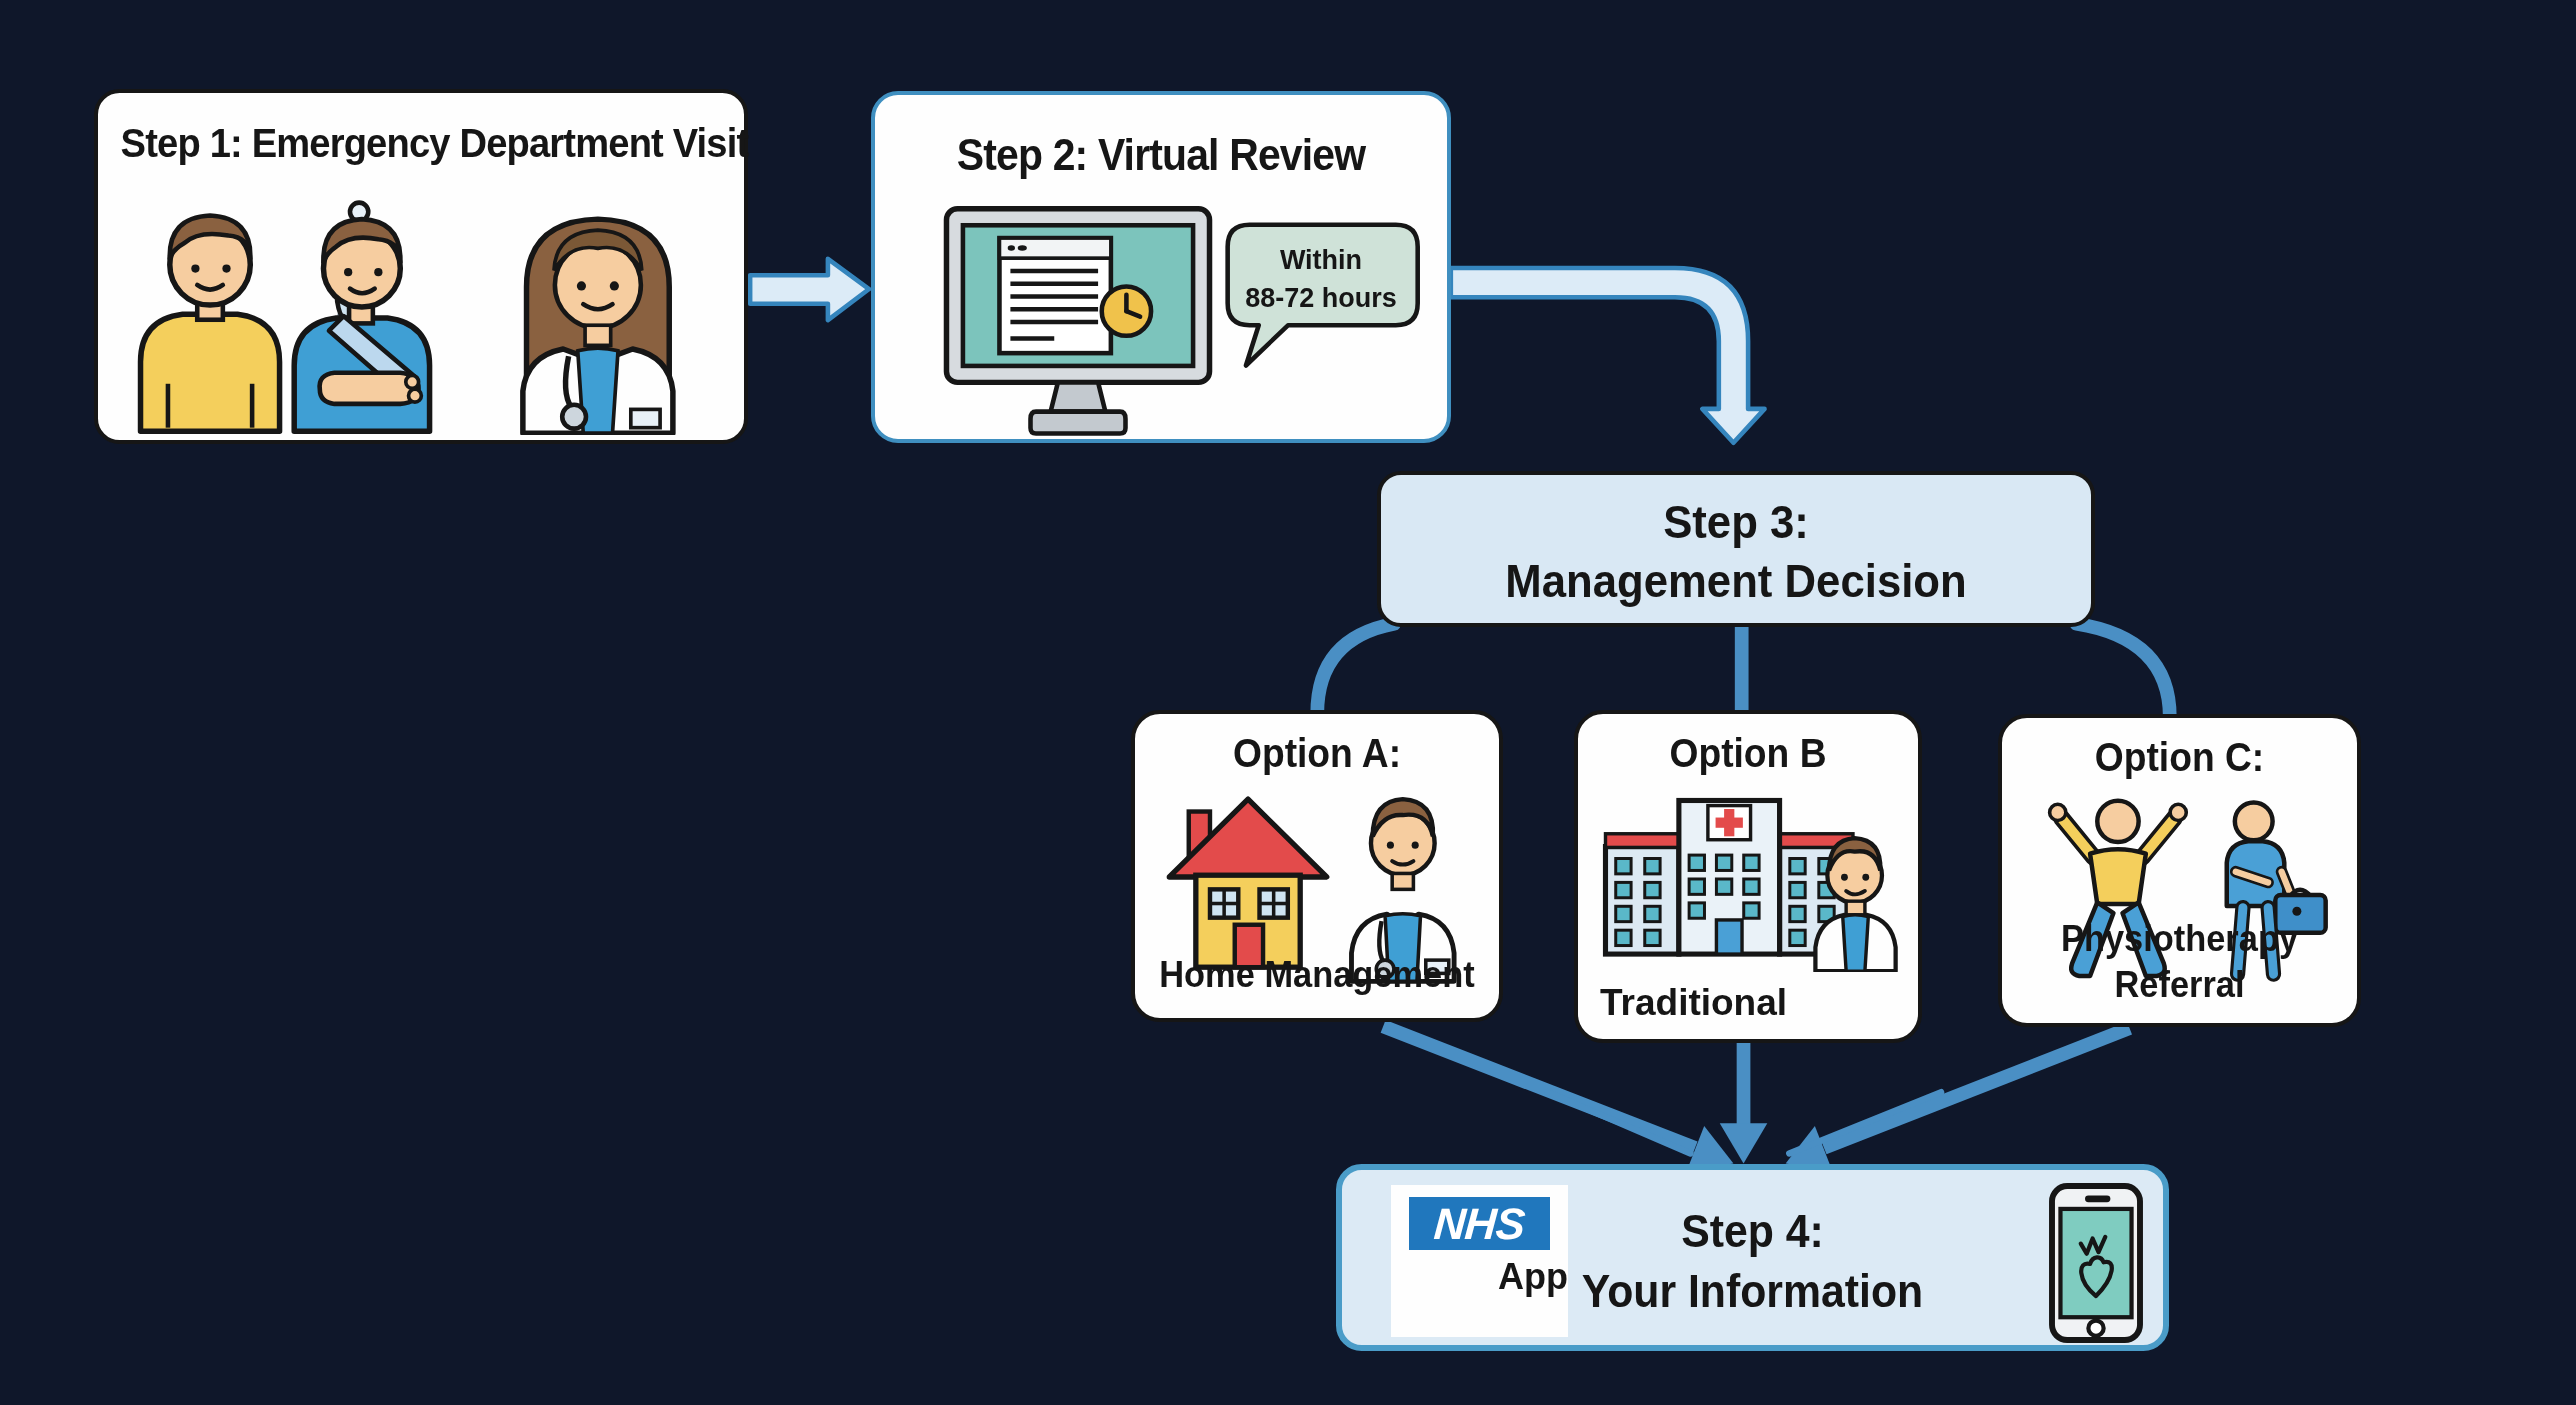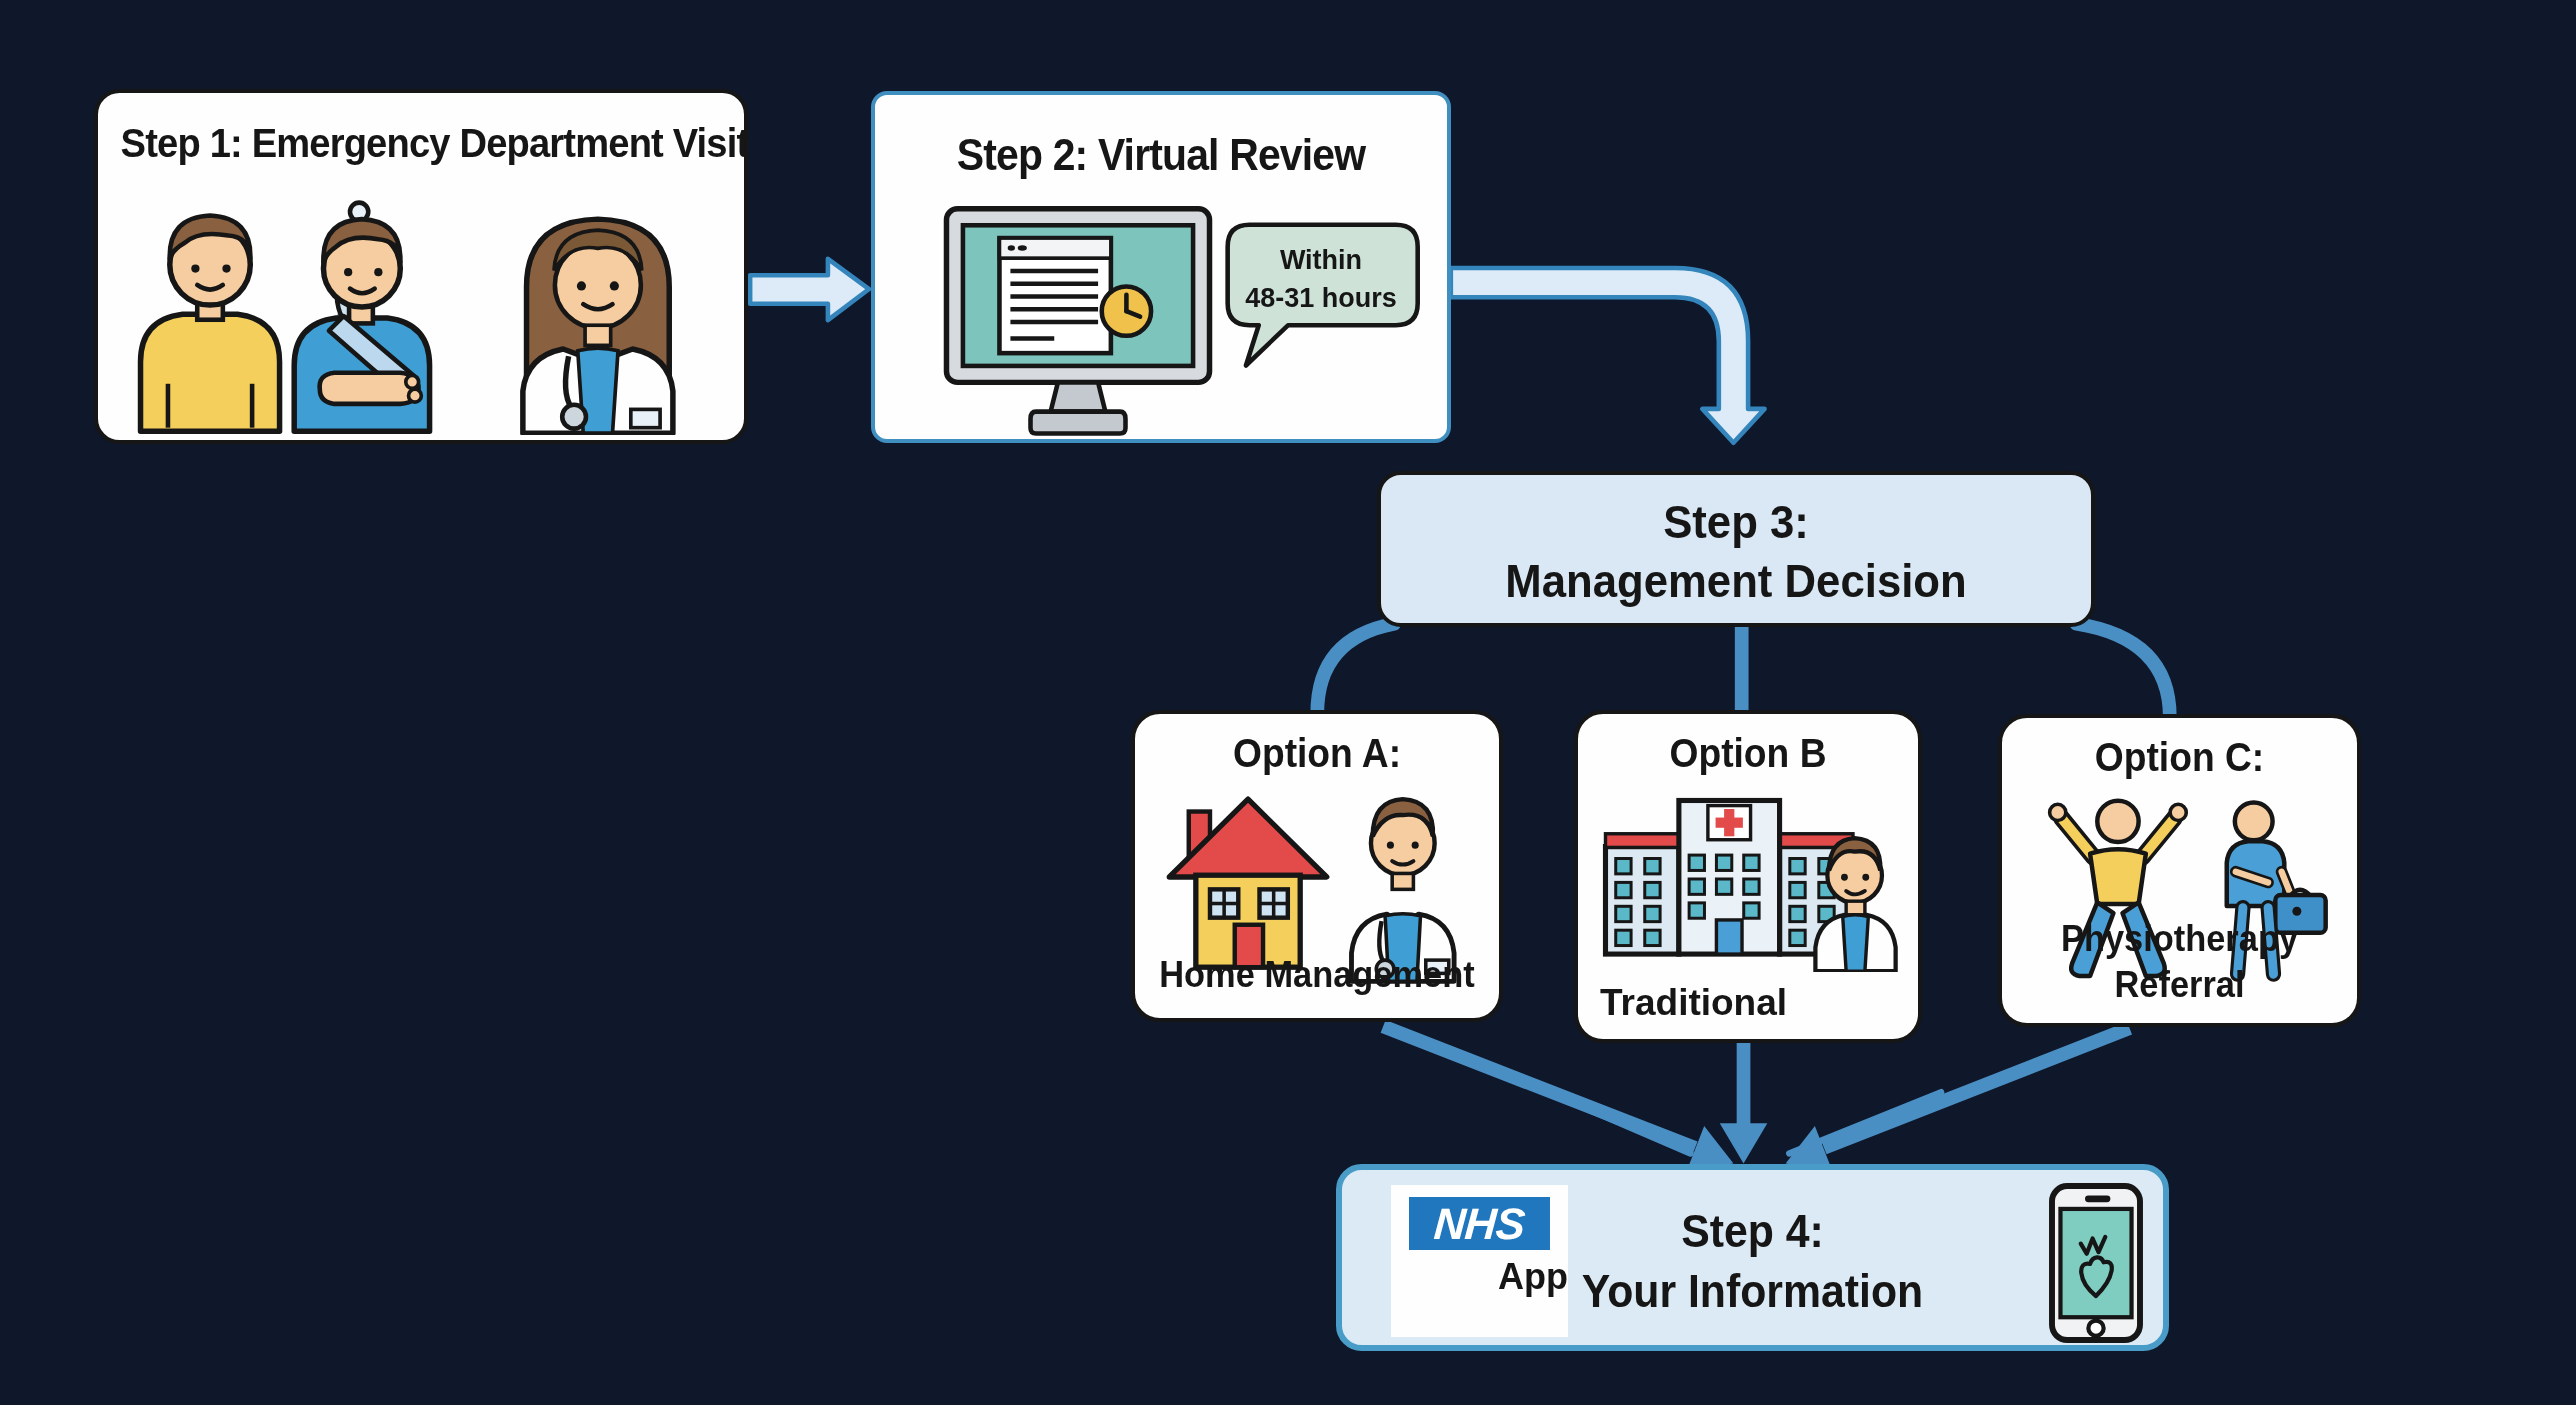--- a/index.html
+++ b/index.html
@@ -14,21 +14,21 @@
   .blue-border{border-color:#3f8fc0;}
   .fill-blue{background:#d9e8f4;}
   .title{font-weight:bold;white-space:nowrap;}
   .cond{transform:scaleX(.93);transform-origin:center center;}
   .center-text{width:100%;text-align:center;position:absolute;}
   
   .step1{left:94px;top:89px;width:654px;height:355px;}
   .step1 .title{top:27.4px;font-size:41px;letter-spacing:-0.9px;}
   .step1-art{position:absolute;left:14.6px;top:106px;}
   
-  .step2{left:871px;top:91px;width:580px;height:352px;border-radius:16px;}
+  .step2{left:871px;top:91px;width:580px;height:352px;border-radius:27px;}
   .step2 .title{top:35px;font-size:44px;letter-spacing:-0.9px;}
   .monitor{position:absolute;left:66px;top:108px;}
   .bubble-wrap{position:absolute;left:349px;top:126px;width:201px;height:151px;}
   .bubble-text{position:absolute;left:0;top:20px;width:194px;text-align:center;font-weight:bold;font-size:27px;line-height:38px;}
   
   .step3{left:1377px;top:471px;width:718px;height:156px;border-radius:24px;text-decoration:underline;}
   .step3 .lines{top:16.5px;font-weight:bold;font-size:47px;line-height:59px;}
   
   .opt{border-radius:29px;}
   .optA{left:1131px;top:710px;width:372px;height:312px;}
@@ -154,21 +154,21 @@
       </g>
       <path d="M128,196 L172,196 L180,228 L120,228 Z" fill="#c3c9cf" stroke="#161616" stroke-width="5"></path>
       <path d="M104,228 H196 Q202,228 202,236 V246 Q202,252 196,252 H104 Q98,252 98,246 V236 Q98,228 104,228 Z" fill="#c3c9cf" stroke="#161616" stroke-width="5"></path>
     </svg>
     <div class="bubble-wrap">
       <svg width="201" height="151" viewBox="0 0 220 165">
         <path d="M28,4 H188 Q212,4 212,28 V90 Q212,114 188,114 H70 L24,158 L38,114 H28 Q4,114 4,90 V28 Q4,4 28,4 Z" fill="#cfe2d8" stroke="#161616" stroke-width="5" stroke-linejoin="round"></path>
       </svg>
       <div class="bubble-text">
         <div>Within</div>
-        <div>48-31 hours</div>
+        <div>88-72 hours</div>
       </div>
     </div>
   </div>
 
   <div class="box step3 fill-blue">
     <div class="lines center-text cond">
       <div>Step 3:</div>
       <div>Management Decision</div>
     </div>
   </div>

